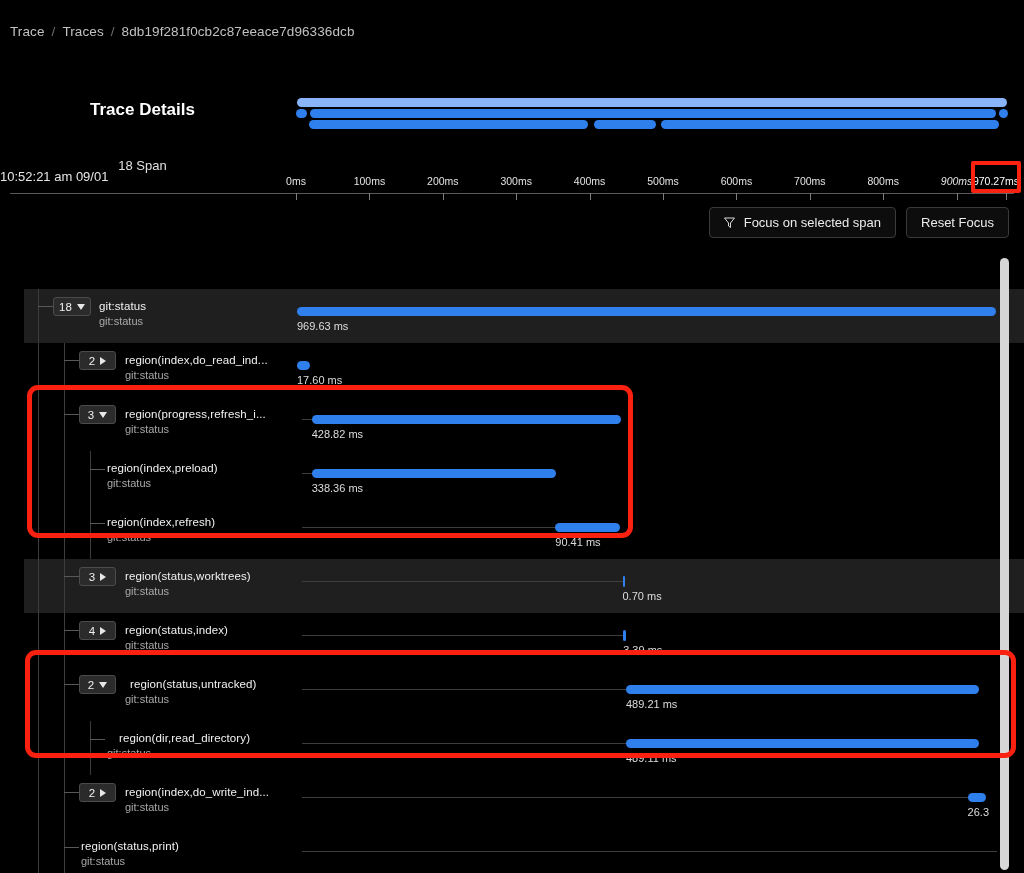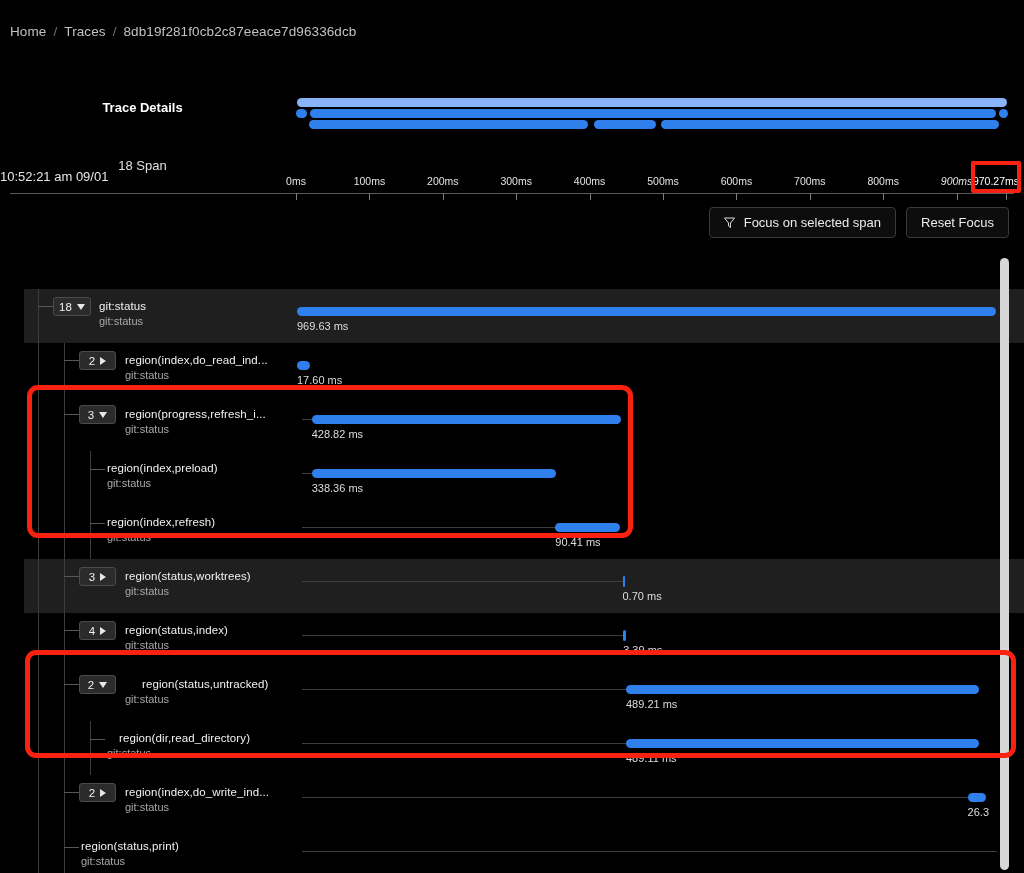--- a/index.html
+++ b/index.html
@@ -20,21 +20,21 @@
     letter-spacing: .1px;
   }
   .breadcrumb .crumb { color: #c2c2c2; }
   .breadcrumb .sep { color: #6e6e6e; }
   .breadcrumb .crumb-id { color: #c2c2c2; }
 
   
   .header { position: absolute; left: 0; top: 80px; width: 1024px; height: 113px; }
   .trace-title {
     position: absolute; left: 0; top: 20px; width: 285px;
-    text-align: center; font-size: 13px; font-weight: bold; color: #ffffff;
+    text-align: center; font-size: 17px; font-weight: bold; color: #ffffff;
   }
   .trace-span-count {
     position: absolute; left: 0; top: 46px; width: 285px;
     text-align: center; font-size: 13px; color: #e0e0e0; margin-top: 32px;
   }
   .trace-time {
     position: absolute; left: 0; top: 89px; width: 285px;
     text-align: left; font-size: 13px; color: #e6e6e6;
   }
 
@@ -134,21 +134,21 @@
     pointer-events: none;
   }
   .annot.sq { border-radius: 2px; border-width: 4px; }
 </style>
 </head>
 <body>
 
 <div id="app">
 
   <div class="breadcrumb">
-    <span class="crumb">Home</span>
+    <span class="crumb">Trace</span>
     <span class="sep">/</span>
     <span class="crumb">Traces</span>
     <span class="sep">/</span>
     <span class="crumb-id">8db19f281f0cb2c87eeace7d96336dcb</span>
   </div>
 
   <div class="header">
     <div class="trace-title">Trace Details</div>
     <div class="trace-span-count">18 Span</div>
     <div class="trace-time">10:52:21 am 09/01</div>
@@ -323,21 +323,21 @@
       </div>
       <div class="row">
         <div class="row-left">
           <div class="guide" style="left: 14px;"></div>
           <div class="guide" style="left: 40px;"></div>
           <div class="elbow" style="left: 40px; width: 15px; top: 17px;"></div>
           <div class="badge" style="left: 55px; top: 8px;">
             <span>2</span>
             <span class="caret down"></span>
           </div>
-          <div class="span-name" style="left: 99px; top: 11px; padding-left: 19px;">region(status,untracked)</div>
+          <div class="span-name" style="left: 87px; top: 11px; padding-left: 19px;">region(status,untracked)</div>
           <div class="span-sub" style="left: 101px; top: 26px;">git:status</div>
         </div>
         <div class="row-right">
           <div class="connector" style="left: 5px; top: 22px; width: 324px;"></div>
           <div class="bar" style="left: 329px; top: 18px; width: 352.8px;"></div>
           <div class="dur" style="left: 329px; top: 31px;">489.21 ms</div>
         </div>
       </div>
       <div class="row">
         <div class="row-left">

